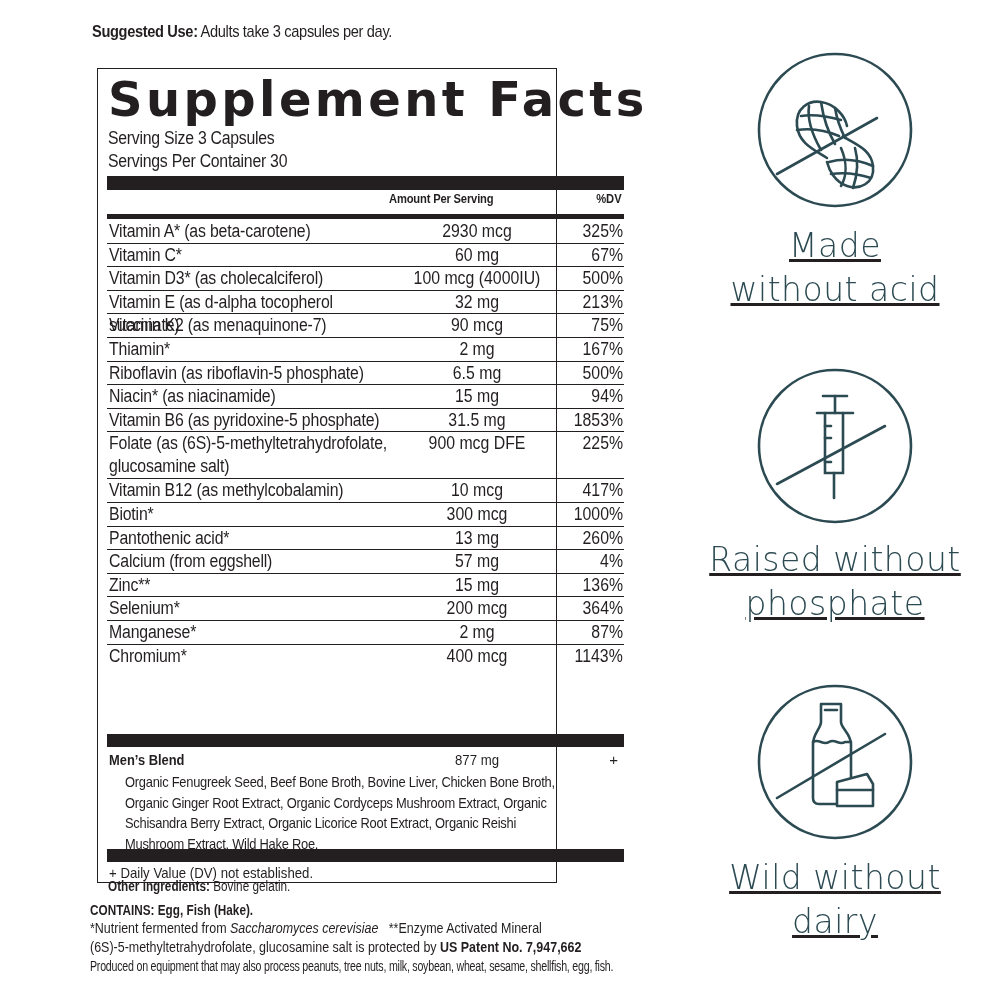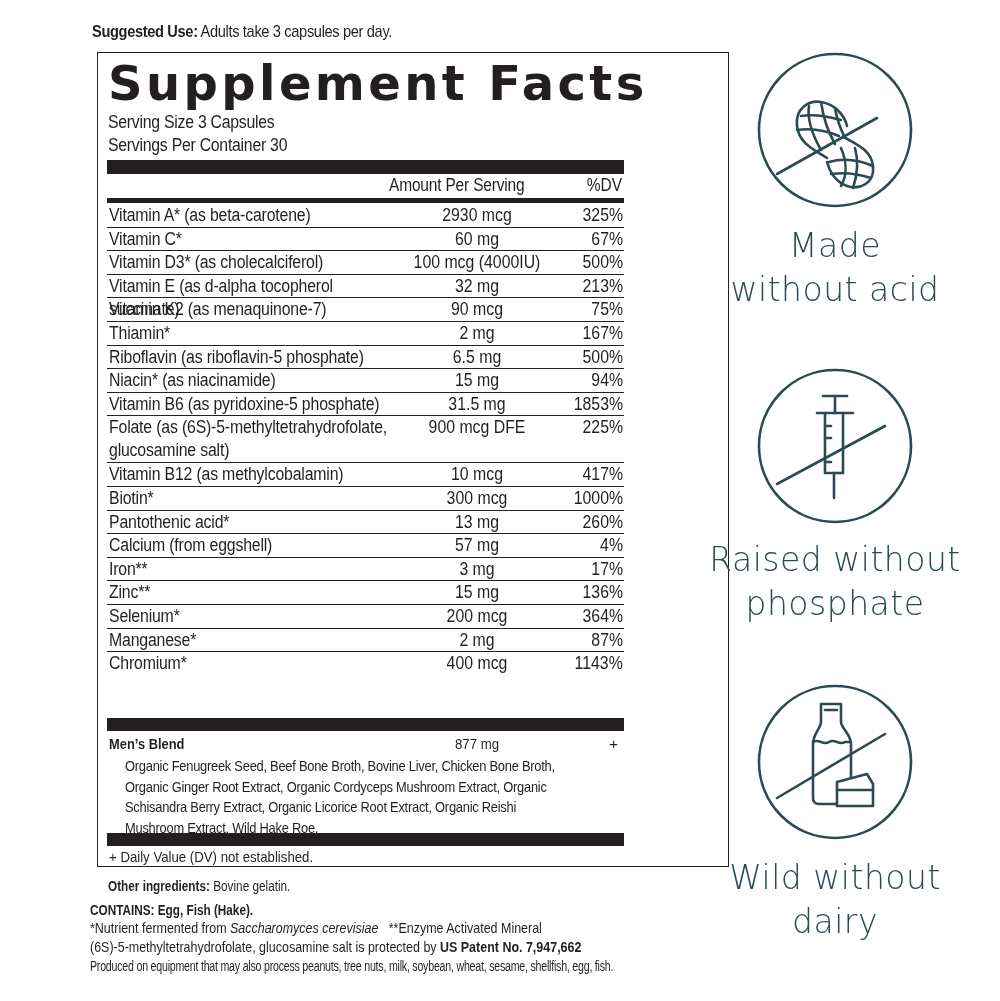--- a/index.html
+++ b/index.html
@@ -3,32 +3,32 @@
   <meta charset="utf-8">
   <style>
     html, body { margin: 0; padding: 0; background: #ffffff; }
     body { width: 1000px; height: 1001px; position: relative; overflow: hidden;
            font-family: "Liberation Sans", sans-serif; color: #231f20; }
 
     .suggested { position: absolute; left: 92px; top: 22px; font-size: 17px; letter-spacing: -0.4px;
                  transform: scaleX(0.86); transform-origin: left top; white-space: nowrap; }
     .suggested b { font-weight: 700; }
 
-    .facts-box { position: absolute; left: 97px; top: 52px; width: 632px; height: 815px;
+    .facts-box { position: absolute; left: 97px; top: 68px; width: 460px; height: 815px;
                  border: 1.5px solid #231f20; box-sizing: border-box; }
 
     .title { position: absolute; left: 10px; top: 2px; font-size: 48px; font-weight: 900;
              font-family: "DejaVu Sans", sans-serif; letter-spacing: 3.4px; color: #231f20;
              transform: scaleX(1.0); white-space: nowrap; line-height: 56px; }
     .serving { position: absolute; left: 10px; font-size: 18px; letter-spacing: -0.3px;
                transform: scaleX(0.88); transform-origin: left top; white-space: nowrap; line-height: 22px; }
 
     .bar-thick { position: absolute; left: 9px; width: 517px; background: #231f20; }
 
-    .hdr { position: absolute; top: 122px; left: 9px; width: 517px; height: 22px; font-size: 18px; font-weight: 400; }
+    .hdr { position: absolute; top: 122px; left: 9px; width: 517px; height: 22px; font-size: 13px; font-weight: 700; }
     .hdr .amt { position: absolute; left: 282px; transform: scaleX(0.86); transform-origin: left top; white-space: nowrap; letter-spacing: -0.2px; }
     .hdr .dv { position: absolute; right: 2px; transform: scaleX(0.86); transform-origin: right top; white-space: nowrap; }
 
     .rows { position: absolute; left: 9px; top: 151px; width: 517px; }
     .row { position: relative; height: 23.6px; border-bottom: 1.2px solid #231f20; box-sizing: border-box;
            font-size: 18px; line-height: 22px; }
     .row.tall { height: 47px; text-decoration: underline; }
     .row .name { position: absolute; left: 2px; top: 0; width: 330px; white-space: normal;
                  transform: scaleX(0.88); transform-origin: left top; letter-spacing: -0.2px; line-height: 23px; }
     .row.tall .name { width: 340px; }
@@ -48,21 +48,21 @@
 
     .other { position: absolute; left: 108px; top: 878px; font-size: 14px; transform: scaleX(0.84); transform-origin: left top; white-space: nowrap; }
     .other b { font-weight: 700; }
     .contains { position: absolute; left: 90px; top: 902px; font-size: 14px; font-weight: 700; transform: scaleX(0.84); transform-origin: left top; white-space: nowrap; }
     .note1 { position: absolute; left: 90px; top: 920px; font-size: 14.5px; transform: scaleX(0.86); transform-origin: left top; white-space: nowrap; }
     .note1 i { font-style: italic; }
     .note2 { position: absolute; left: 90px; top: 939px; font-size: 14.5px; transform: scaleX(0.86); transform-origin: left top; white-space: nowrap; }
     .note2 b { font-weight: 700; }
     .note3 { position: absolute; left: 90px; top: 958px; font-size: 14px; transform: scaleX(0.76); transform-origin: left top; white-space: nowrap; letter-spacing: -0.3px; }
 
-    .badge { position: absolute; left: 680px; width: 310px; text-align: center; }
+    .badge { position: absolute; left: 680px; width: 310px; text-align: center; text-decoration: underline; }
     .badge svg { display: block; margin: 0 auto; }
     .badge .cap { font-family: "DejaVu Sans", sans-serif; font-weight: 300; font-size: 33px; line-height: 44px;
                   color: #2c4a52; letter-spacing: 0.5px; }
   </style>
 </head>
 <body>
 
 <div class="suggested"><b>Suggested Use:</b><span> Adults take 3 capsules per day.</span></div>
 
 <div class="facts-box">
@@ -144,25 +144,20 @@
         <span class="name">Pantothenic acid*</span>
         <span class="amount">13 mg</span>
         <span class="pct">260%</span>
       </div>
     <div class="row">
         <span class="name">Calcium (from eggshell)</span>
         <span class="amount">57 mg</span>
         <span class="pct">4%</span>
       </div>
     <div class="row">
-        <span class="name">Iron**</span>
-        <span class="amount">3 mg</span>
-        <span class="pct">17%</span>
-      </div>
-    <div class="row">
         <span class="name">Zinc**</span>
         <span class="amount">15 mg</span>
         <span class="pct">136%</span>
       </div>
     <div class="row">
         <span class="name">Selenium*</span>
         <span class="amount">200 mcg</span>
         <span class="pct">364%</span>
       </div>
     <div class="row">

